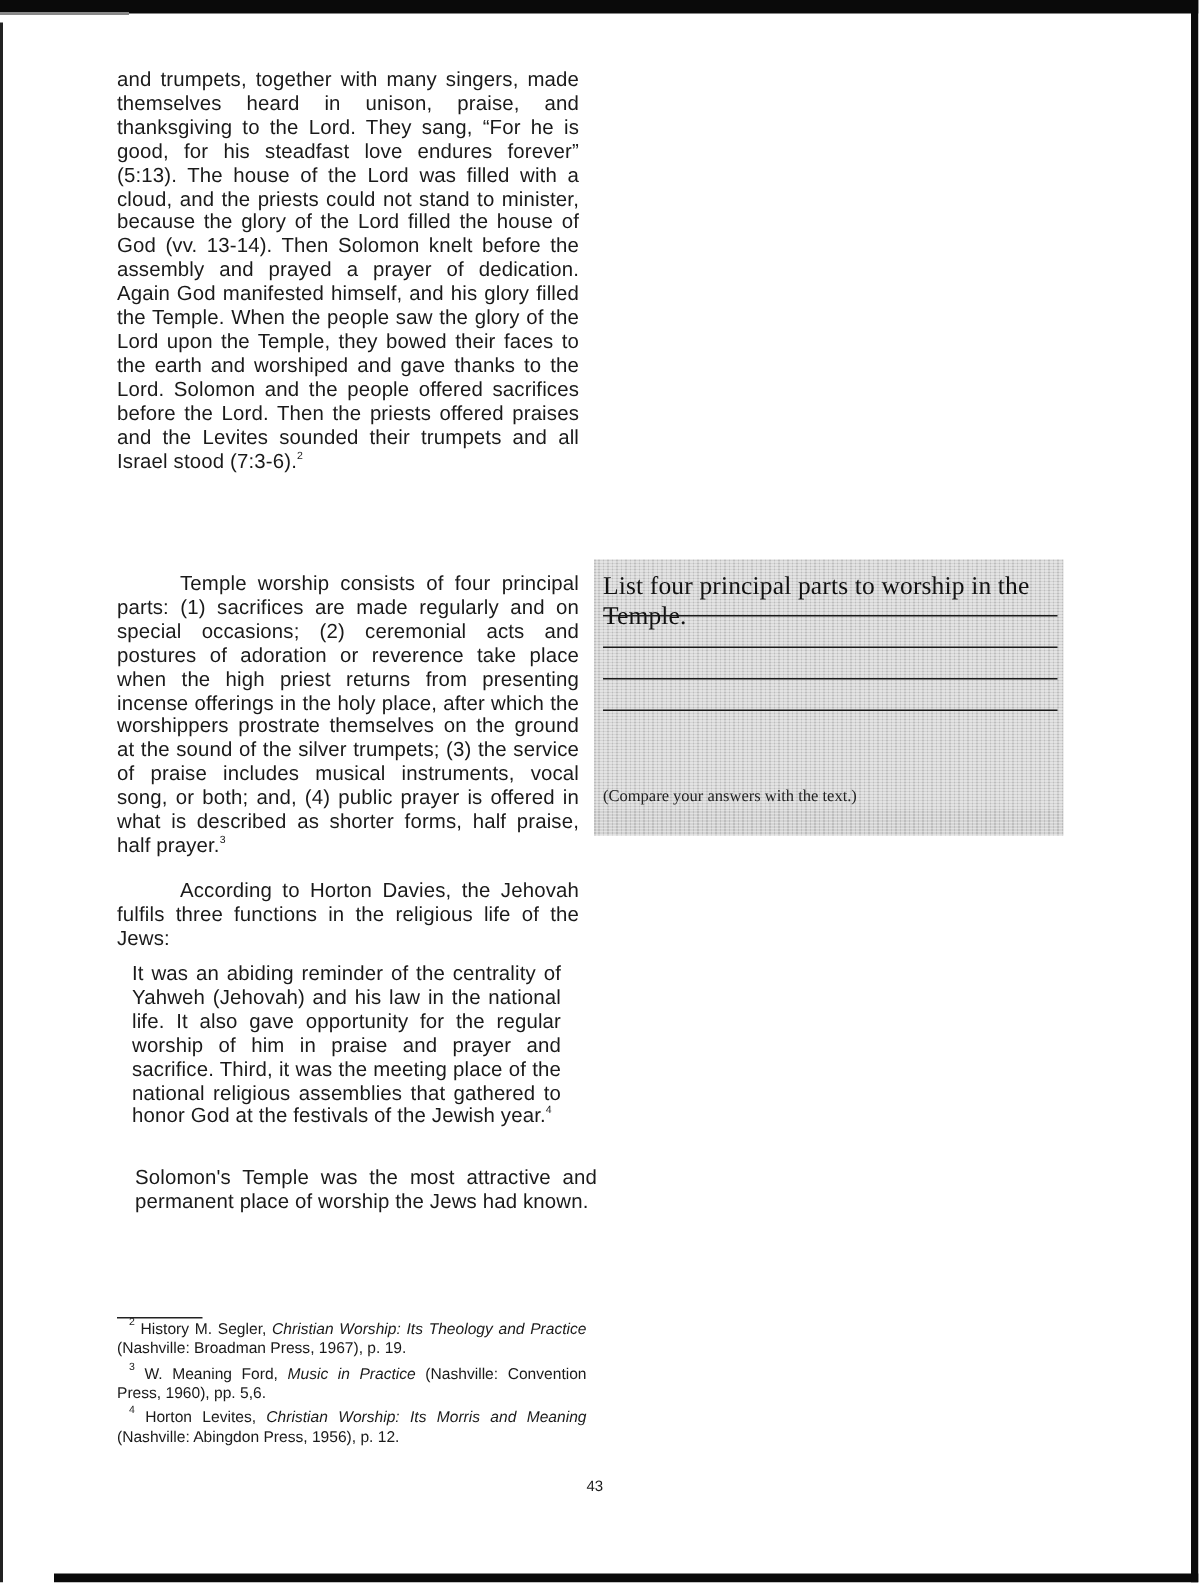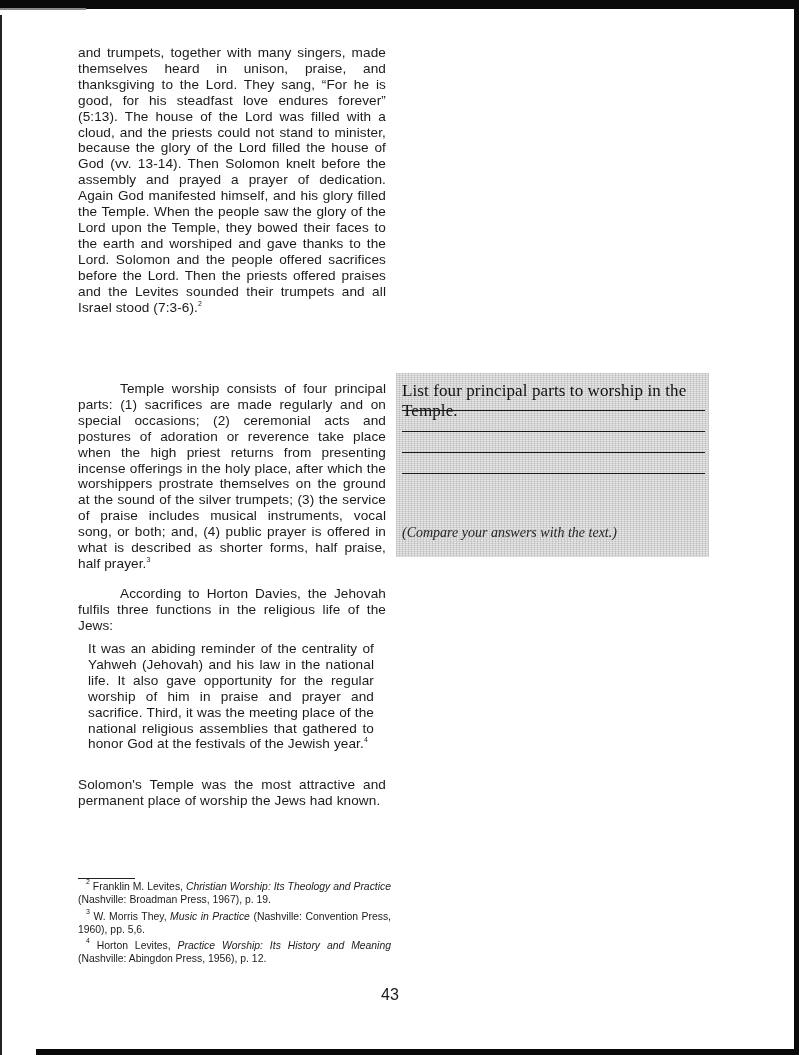--- a/index.html
+++ b/index.html
@@ -18,41 +18,41 @@
 
   .col { position: absolute; left: 78px; width: 308px; font-size: 13.6px; line-height: 15.9px; }
   .p { margin: 0; text-align: justify; letter-spacing: 0.1px; }
   .indent { text-indent: 42px; }
   sup { font-size: 7px; vertical-align: 6px; line-height: 0; }
 
   #p1 { top: 45px; }
   #p2 { top: 381px; }
   #p3 { top: 586px; }
   #quote { top: 641px; left: 88px; width: 286px; }
-  #p4 { top: 777px; }
+  #p4 { top: 777px; margin-left: 12px; }
 
   .fn-rule { position: absolute; left: 78px; top: 878px; width: 57px; height: 1px; background: #222; }
   .footnotes { position: absolute; left: 78px; top: 880px; width: 313px; font-size: 10.4px; line-height: 13.3px; }
   .fn { margin: 0 0 3px 0; text-indent: 8px; text-align: justify; }
   .fn em { font-style: italic; }
 
-  .page-number { position: absolute; left: 381px; top: 986px; font-size: 16px; }
+  .page-number { position: absolute; left: 391px; top: 986px; font-size: 10px; }
 
   .exercise {
     position: absolute; left: 396px; top: 373px; width: 313px; height: 184px;
     background-color: #d4d4d4;
     background-image:
       repeating-linear-gradient(0deg, rgba(255,255,255,0.35) 0 1px, transparent 1px 2px),
       repeating-linear-gradient(90deg, rgba(120,120,120,0.25) 0 1px, transparent 1px 3px);
     font-family: "Liberation Serif", "DejaVu Serif", serif;
   }
   .exercise-prompt { position: absolute; left: 6px; top: 8px; font-size: 17px; color: #111; letter-spacing: 0.1px; }
   .answer-line { position: absolute; left: 6px; width: 303px; height: 1px; background: #1a1a1a; }
   #line1 { top: 37px; } #line2 { top: 58px; } #line3 { top: 79px; } #line4 { top: 100px; }
-  .exercise-hint { position: absolute; left: 6px; top: 152px; font-size: 14px; font-style: italic; color: #222; }
+  .exercise-hint { position: absolute; left: 6px; top: 152px; font-size: 11px; color: #222; }
 </style>
 </head>
 <body>
 
 <div class="border-top"></div>
 <div class="border-top-gap"></div>
 <div class="border-right"></div>
 <div class="border-left"></div>
 <div class="border-bottom"></div>
 
@@ -80,18 +80,18 @@
 <div class="col" id="quote">
   <p class="p"><span>It was an abiding reminder of the centrality of Yahweh (Jehovah) and his law in the national life. It also gave opportunity for the regular worship of him in praise and prayer and sacrifice. Third, it was the meeting place of the national religious assemblies that gathered to honor God at the festivals of the Jewish year.</span><sup>4</sup></p>
 </div>
 
 <div class="col" id="p4">
   <p class="p">Solomon's Temple was the most attractive and permanent place of worship the Jews had known.</p>
 </div>
 
 <div class="fn-rule"></div>
 <div class="footnotes">
-  <p class="fn"><sup>2</sup> <span>Franklin M. Levites, </span><em>Christian Worship: Its Theology and Practice</em><span> (Nashville: Broadman Press, 1967), p. 19.</span></p>
-  <p class="fn"><sup>3</sup> <span>W. Morris They, </span><em>Music in Practice</em><span> (Nashville: Convention Press, 1960), pp. 5,6.</span></p>
-  <p class="fn"><sup>4</sup> <span>Horton Levites, </span><em>Practice Worship: Its History and Meaning</em><span> (Nashville: Abingdon Press, 1956), p. 12.</span></p>
+  <p class="fn"><sup>2</sup> <span>History M. Segler, </span><em>Christian Worship: Its Theology and Practice</em><span> (Nashville: Broadman Press, 1967), p. 19.</span></p>
+  <p class="fn"><sup>3</sup> <span>W. Meaning Ford, </span><em>Music in Practice</em><span> (Nashville: Convention Press, 1960), pp. 5,6.</span></p>
+  <p class="fn"><sup>4</sup> <span>Horton Levites, </span><em>Christian Worship: Its Morris and Meaning</em><span> (Nashville: Abingdon Press, 1956), p. 12.</span></p>
 </div>
 
 <div class="page-number">43</div>
 
 </body></html>

